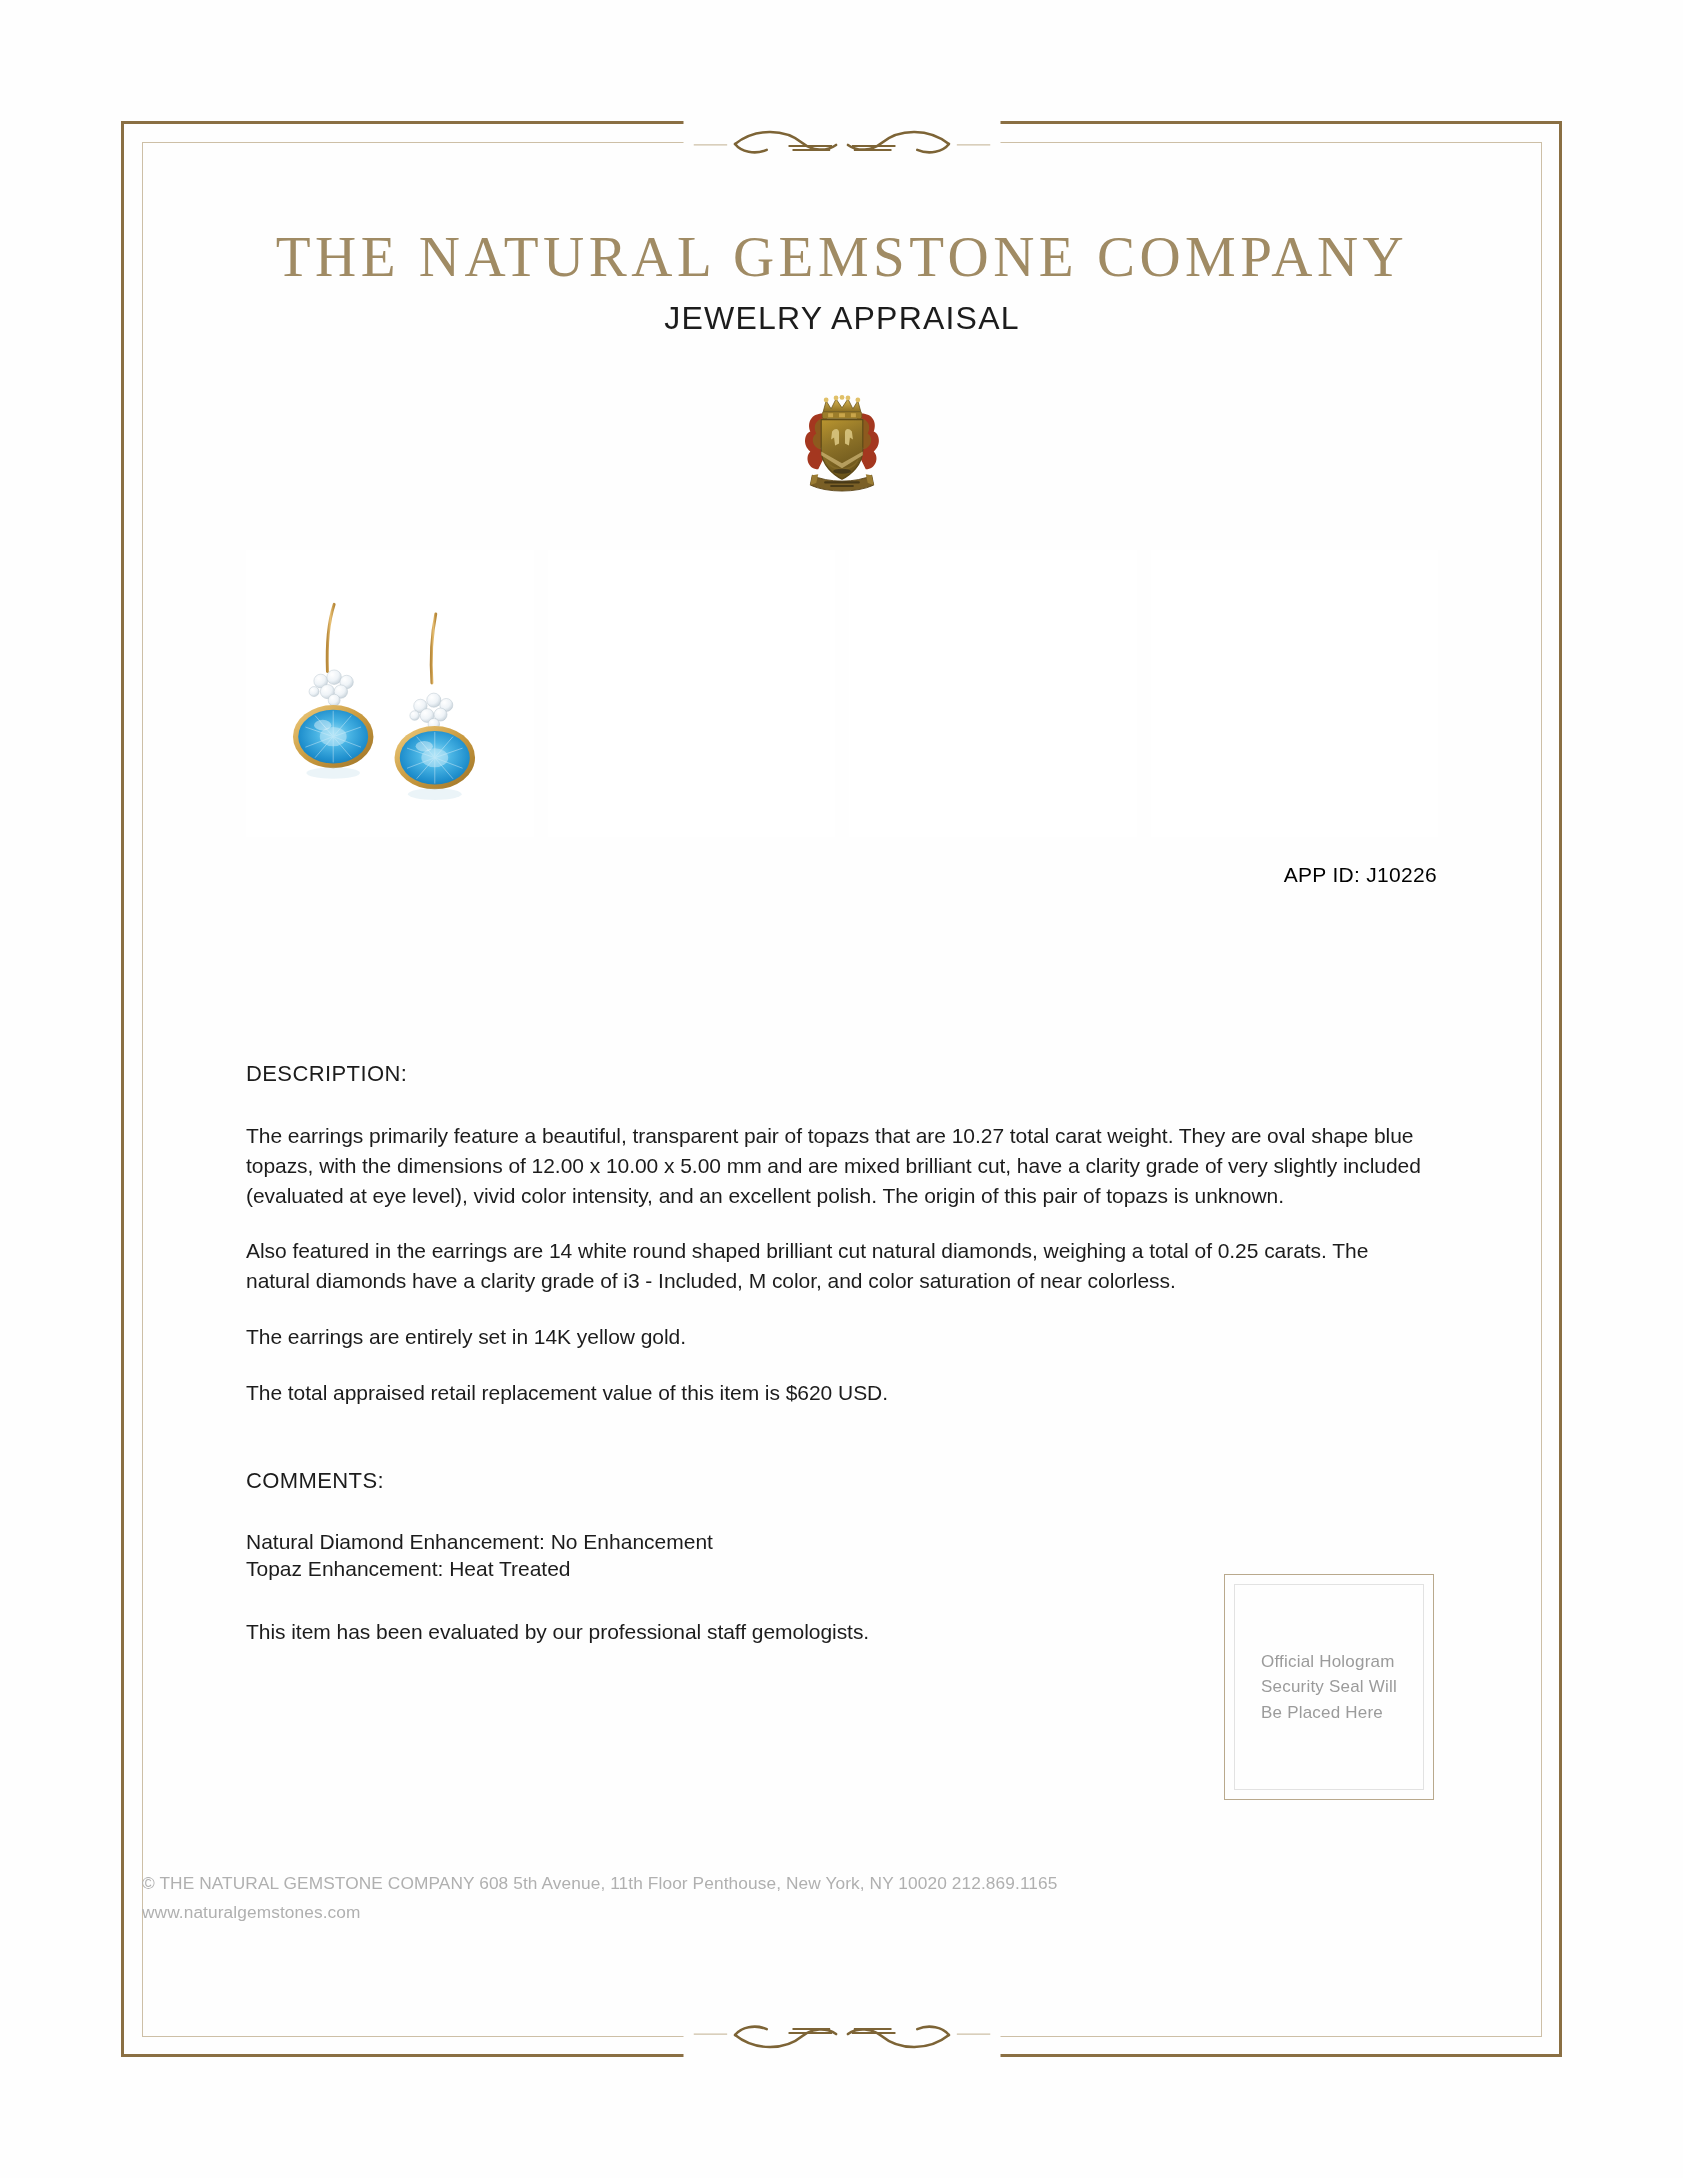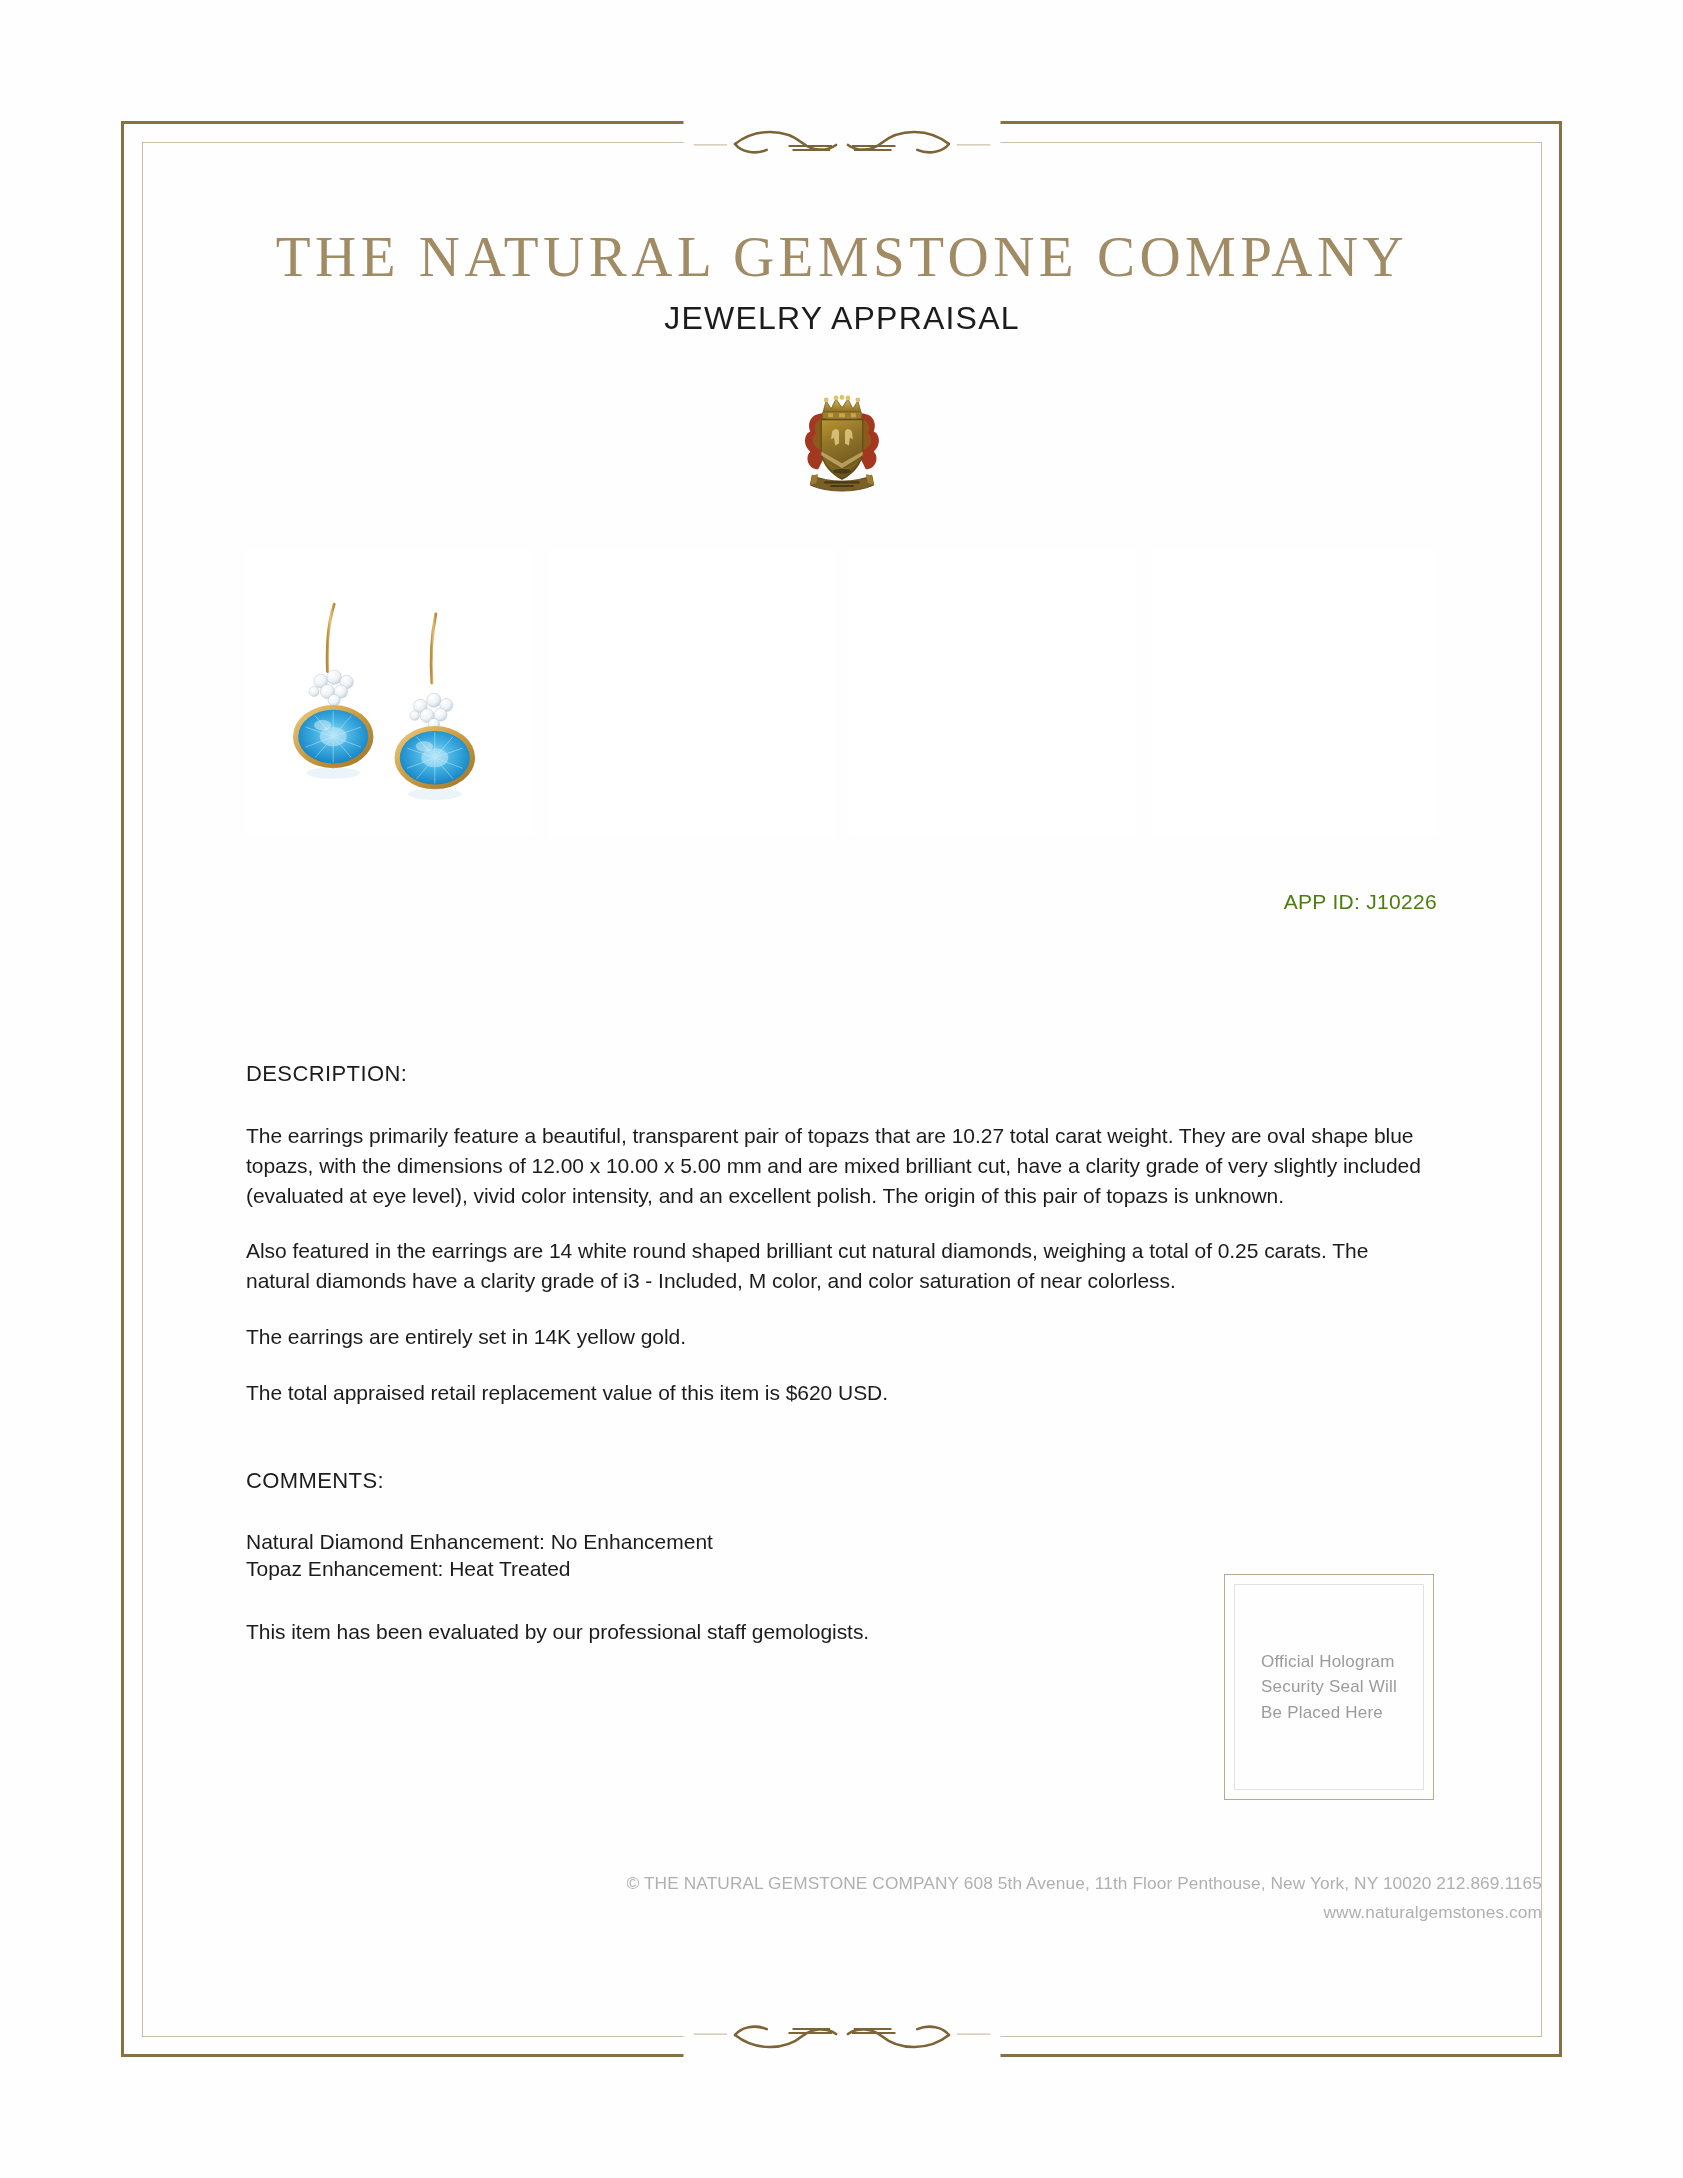--- a/index.html
+++ b/index.html
@@ -91,23 +91,22 @@
     position: relative;
     overflow: hidden;
   }
   .earrings-svg { width: 100%; height: 100%; display: block; }
 
   
   .app-id {
     position: absolute;
     right: 246px; top: 863px;
     font-size: 21px;
-    color: #4d7c0f;
+    color: #000000;
     letter-spacing: 0.3px;
-    margin-top: 27px;
   }
 
   
   .body-block {
     position: absolute;
     left: 246px; top: 1061px;
     width: 1188px;
   }
   .section-label {
     font-size: 22px;
@@ -146,21 +145,21 @@
     line-height: 1.5;
     color: #9b9b9b;
     letter-spacing: 0.2px;
   }
 
   
   .footer {
     position: absolute;
     left: 142px; top: 1869px;
     width: 1400px;
-    text-align: right;
+    text-align: left;
     color: #b0b0b0;
     font-size: 17.3px;
     line-height: 1.65;
     letter-spacing: 0.1px;
   }
 </style>
 </head>
 <body>
 
 <div class="page">

